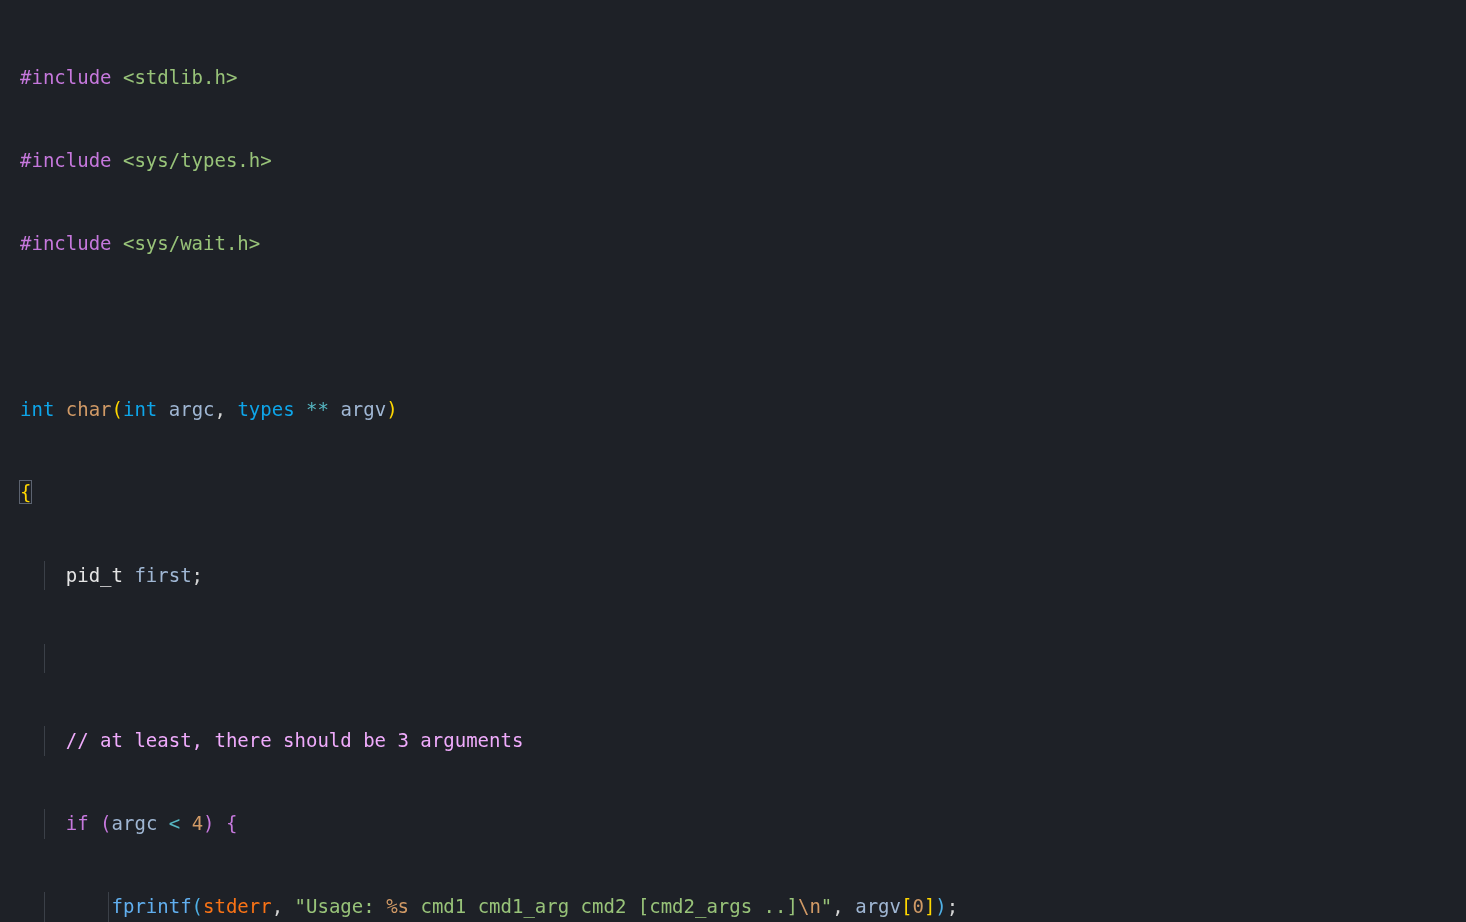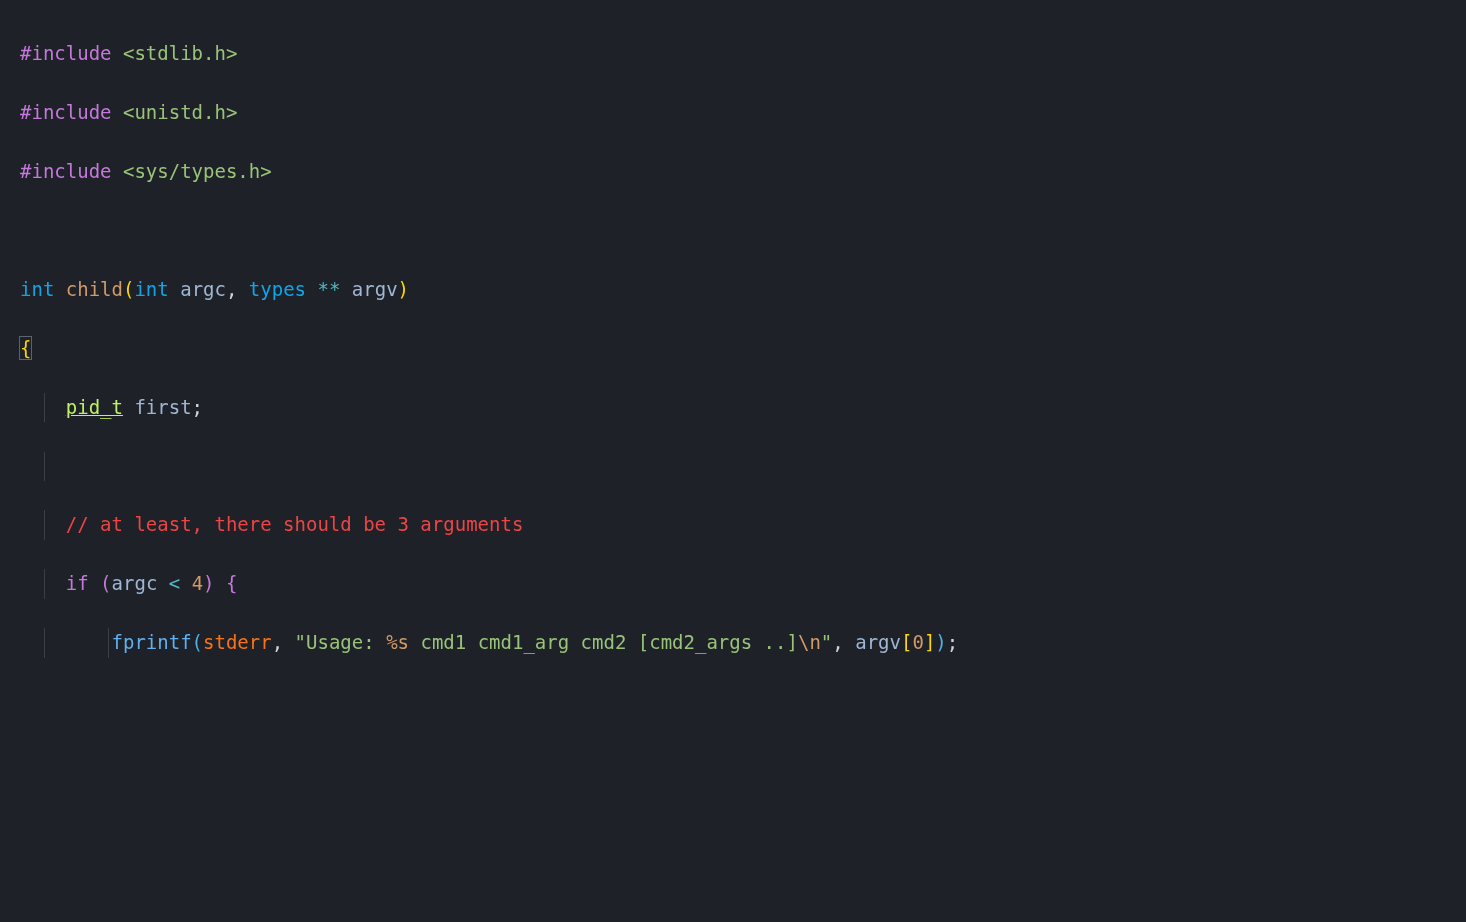--- a/index.html
+++ b/index.html
@@ -19,35 +19,36 @@
     height: 922px;
   }
   .code-editor {
     position: relative;
     white-space: pre;
   }
   .line {
     display: block;
     min-height: 1.55em;
     position: relative;
+    margin-top: 24px;
   }
   .keyword-purple { color: #c678dd; }
   .string-green { color: #98c379; }
   .type-blue { color: #0ea5e9; }
   .func-orange { color: #d19a66; }
   .func-call-blue { color: #61afef; }
   .var-name { color: #a0b7d4; }
   .number { color: #d19a66; }
-  .comment { color: #ef4444; }
+  .comment { color: #f0abfc; }
   .operator { color: #56b6c2; }
   .bracket-yellow { color: #ffd700; }
   .bracket-purple { color: #c678dd; }
   .bracket-blue { color: #4fb0e6; }
   .identifier-red { color: #f97316; }
-  .type-red { color: #bef264; text-decoration: underline; }
+  .type-red { color: #e5e5e5; }
   .white { color: #d4d4d4; }
   .escape { color: #d19a66; }
   .indent-guide {
     position: absolute;
     left: 24px;
     top: 0;
     bottom: 0;
     width: 1px;
     background: #3b4048;
     z-index: 0;
@@ -65,24 +66,24 @@
     border: 1px solid #5c6370;
     padding: 0 0px;
     margin-left: -1px;
   }
 </style>
 </head>
 <body>
 
 <div class="code-editor">
 <span class="line"><span class="keyword-purple">#include</span><span class="string-green"> &lt;stdlib.h&gt;</span></span>
-<span class="line"><span class="keyword-purple">#include</span><span class="string-green"> &lt;unistd.h&gt;</span></span>
 <span class="line"><span class="keyword-purple">#include</span><span class="string-green"> &lt;sys/types.h&gt;</span></span>
+<span class="line"><span class="keyword-purple">#include</span><span class="string-green"> &lt;sys/wait.h&gt;</span></span>
 <span class="line">&nbsp;</span>
-<span class="line"><span class="type-blue">int</span><span class="func-orange"> child</span><span class="bracket-yellow">(</span><span class="type-blue">int</span><span class="var-name"> argc</span><span class="white">,</span><span class="type-blue"> types</span><span class="operator"> **</span><span class="var-name"> argv</span><span class="bracket-yellow">)</span></span>
+<span class="line"><span class="type-blue">int</span><span class="func-orange"> char</span><span class="bracket-yellow">(</span><span class="type-blue">int</span><span class="var-name"> argc</span><span class="white">,</span><span class="type-blue"> types</span><span class="operator"> **</span><span class="var-name"> argv</span><span class="bracket-yellow">)</span></span>
 <span class="line"><span class="bracket-yellow brace-box">{</span></span>
 <span class="line" style="position:relative"><span class="indent-guide"></span><span>    </span><span class="type-red">pid_t</span><span class="var-name"> first</span><span class="white">;</span></span>
 <span class="line" style="position:relative"><span class="indent-guide"></span>&nbsp;</span>
 <span class="line" style="position:relative"><span class="indent-guide"></span><span>    </span><span class="comment">// at least, there should be 3 arguments</span></span>
 <span class="line" style="position:relative"><span class="indent-guide"></span><span>    </span><span class="keyword-purple">if</span><span> </span><span class="bracket-purple">(</span><span class="var-name">argc</span><span class="operator"> &lt;</span><span class="number"> 4</span><span class="bracket-purple">)</span><span> </span><span class="bracket-purple">{</span></span>
 <span class="line" style="position:relative"><span class="indent-guide"></span><span class="indent-guide-2"></span><span>        </span><span class="func-call-blue">fprintf</span><span class="bracket-blue">(</span><span class="identifier-red">stderr</span><span class="white">,</span><span> </span><span class="string-green">"</span><span class="string-green">Usage: </span><span class="escape">%s</span><span class="string-green"> cmd1 cmd1_arg cmd2 [cmd2_args ..]</span><span class="escape">\n</span><span class="string-green">"</span><span class="white">,</span><span> </span><span class="var-name">argv</span><span class="bracket-yellow">[</span><span class="number">0</span><span class="bracket-yellow">]</span><span class="bracket-blue">)</span><span class="white">;</span></span>
 
 
 
 

